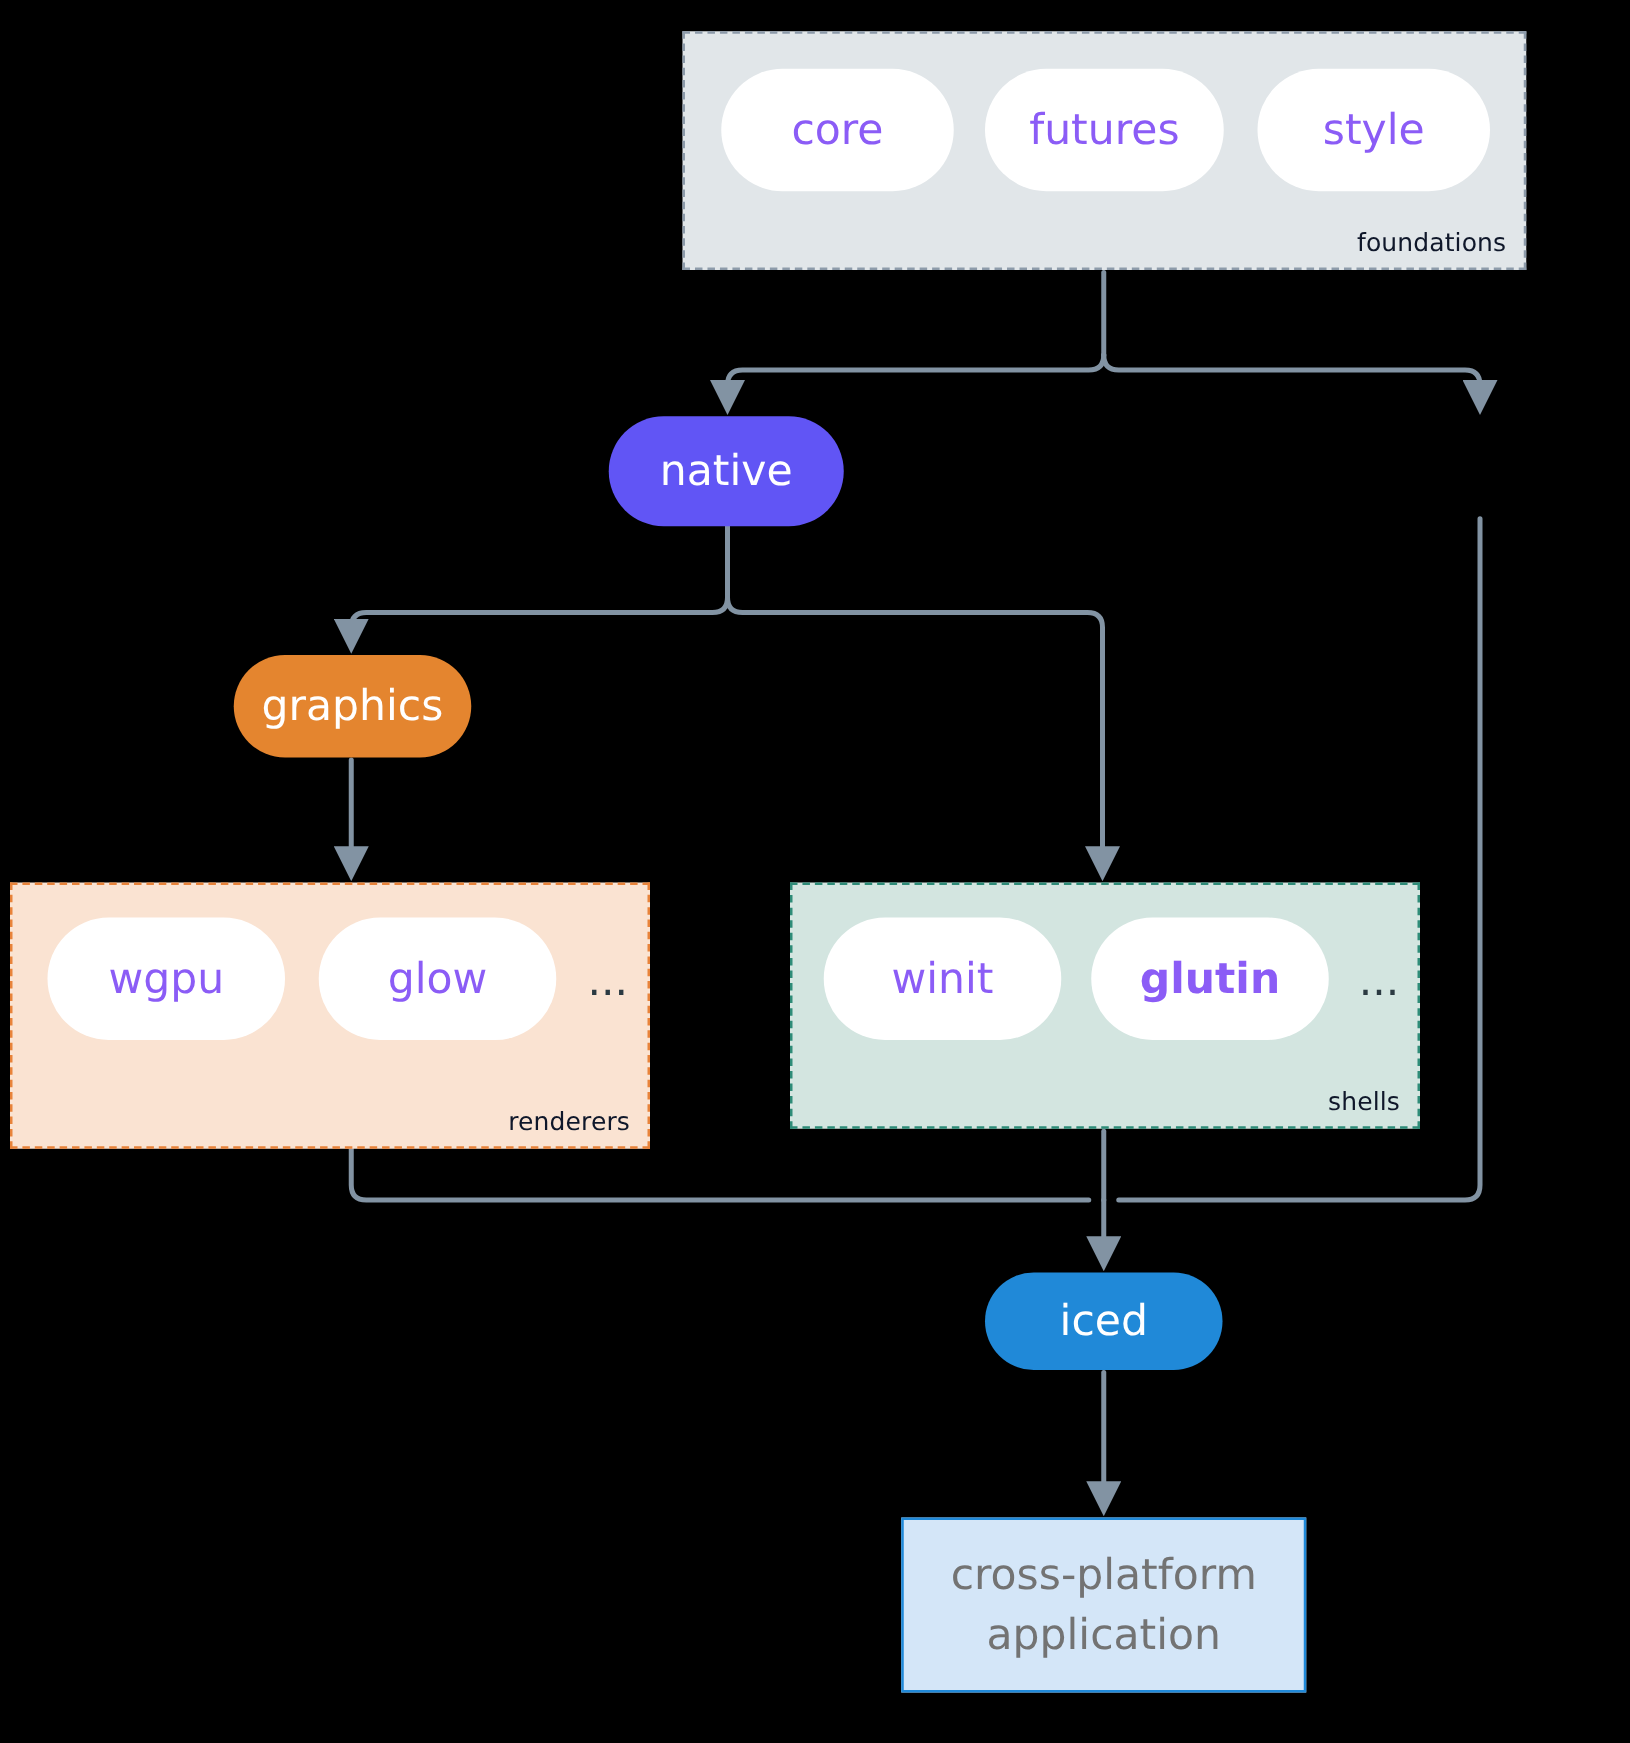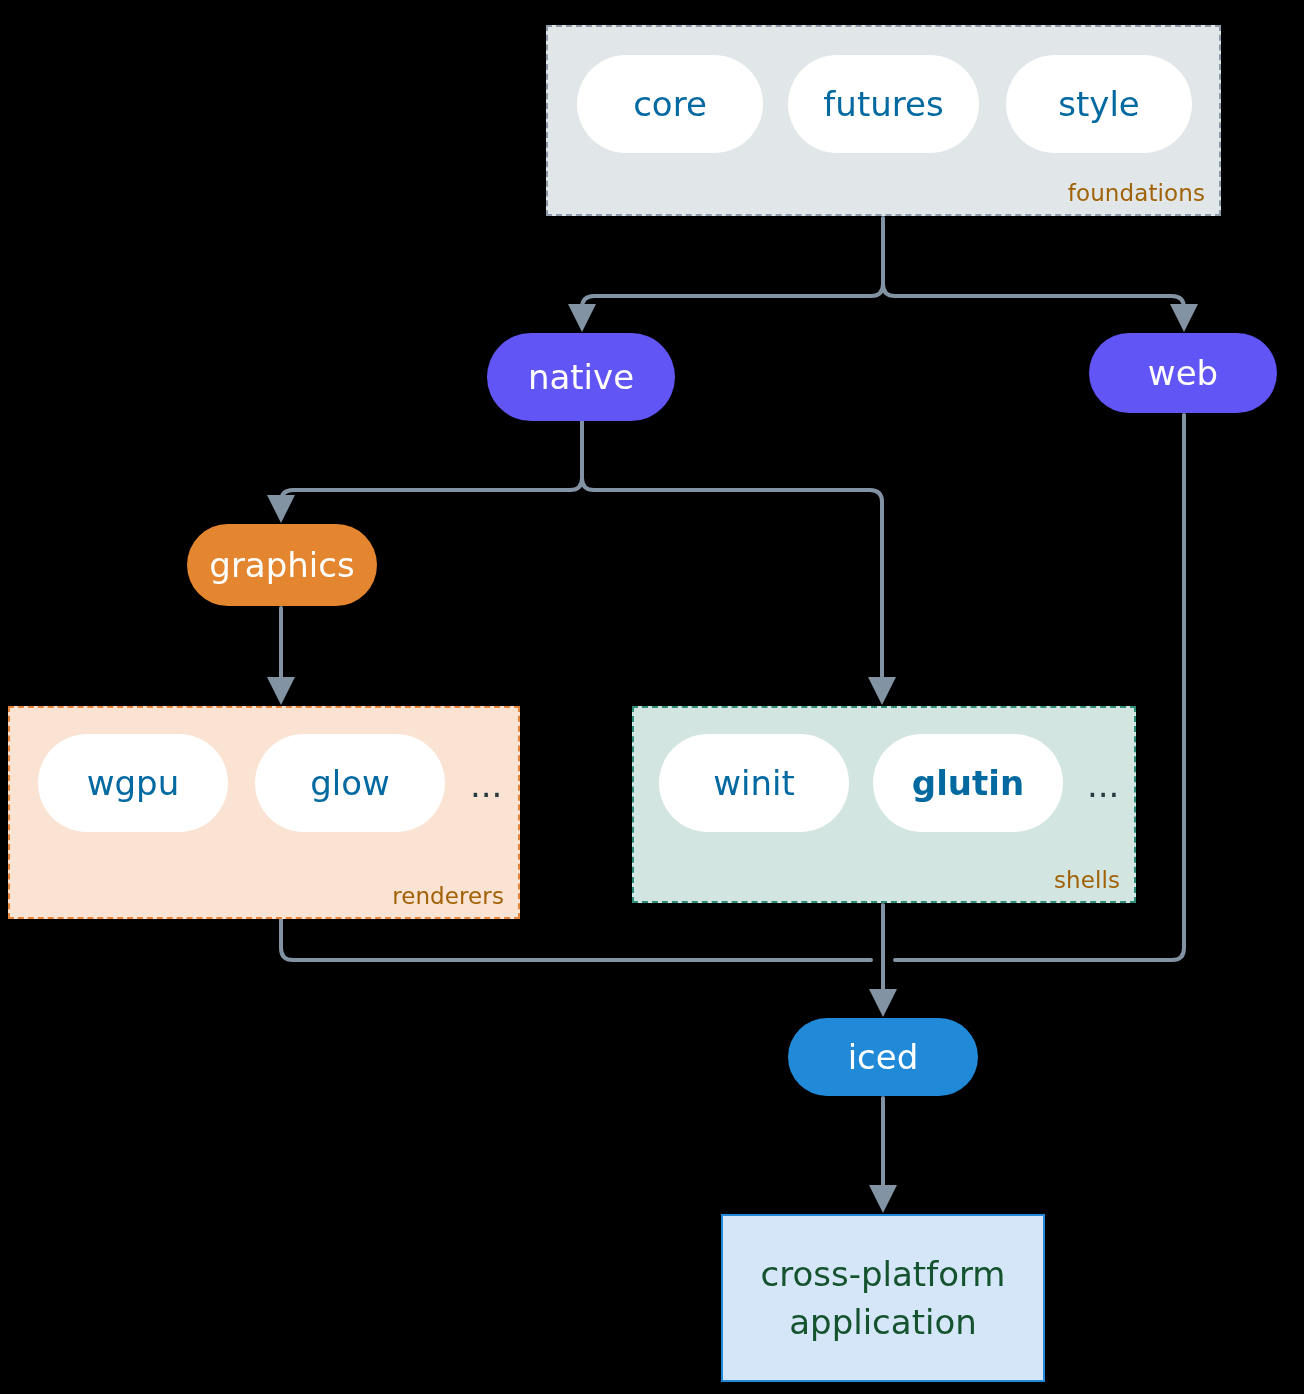--- a/index.html
+++ b/index.html
@@ -27,22 +27,22 @@
 
   
   .group {
     position: absolute;
     box-sizing: border-box;
   }
   .group-label {
     position: absolute;
     right: 14px;
     bottom: 8px;
-    font-size: 23px;
-    color: #a16207;
+    font-size: 20px;
+    color: #0f172a;
     white-space: nowrap;
     letter-spacing: 0.1px;
   }
 
   #group-foundations {
     left: 546px;
     top: 25px;
     width: 675px;
     height: 191px;
     background: #E1E6E9;
@@ -67,21 +67,21 @@
   }
 
   
   .pill-white {
     position: absolute;
     display: flex;
     align-items: center;
     justify-content: center;
     background: #FFFFFF;
     border-radius: 64px;
-    color: #0369a1;
+    color: #8b5cf6;
     font-size: 34px;
     white-space: nowrap;
   }
   .ellipsis {
     position: absolute;
     color: #2B3A42;
     font-size: 34px;
     line-height: 1;
   }
 
@@ -124,29 +124,29 @@
     height: 78px;
     background: #2089D8;
     text-align: right;
   }
 
   #node-application {
     position: absolute;
     left: 721px;
     top: 1214px;
     width: 324px;
-    height: 168px;
+    height: 140px;
     box-sizing: border-box;
     background: #D4E6F8;
     border: 2px solid #2089D8;
     display: flex;
     flex-direction: column;
     align-items: center;
     justify-content: center;
-    color: #14532d;
+    color: #737373;
     font-size: 34px;
     line-height: 1.42;
     text-align: center;
   }
   #node-application span { display: block; }
 </style>
 </head>
 <body>
 
 <div id="stage">
@@ -195,23 +195,20 @@
     <div class="pill-white" style="left:458px; top:28px; width:186px; height:98px;">
       <span>style</span>
     </div>
     <div class="group-label">foundations</div>
   </div>
 
   <div class="node-pill" id="node-native">
     <span>native</span>
   </div>
 
-  <div class="node-pill" id="node-web">
-    <span>web</span>
-  </div>
 
   <div class="node-pill" id="node-graphics">
     <span>graphics</span>
   </div>
 
   <div class="group" id="group-renderers">
     <div class="pill-white" style="left:28px; top:26px; width:190px; height:98px;">
       <span>wgpu</span>
     </div>
     <div class="pill-white" style="left:245px; top:26px; width:190px; height:98px;">

